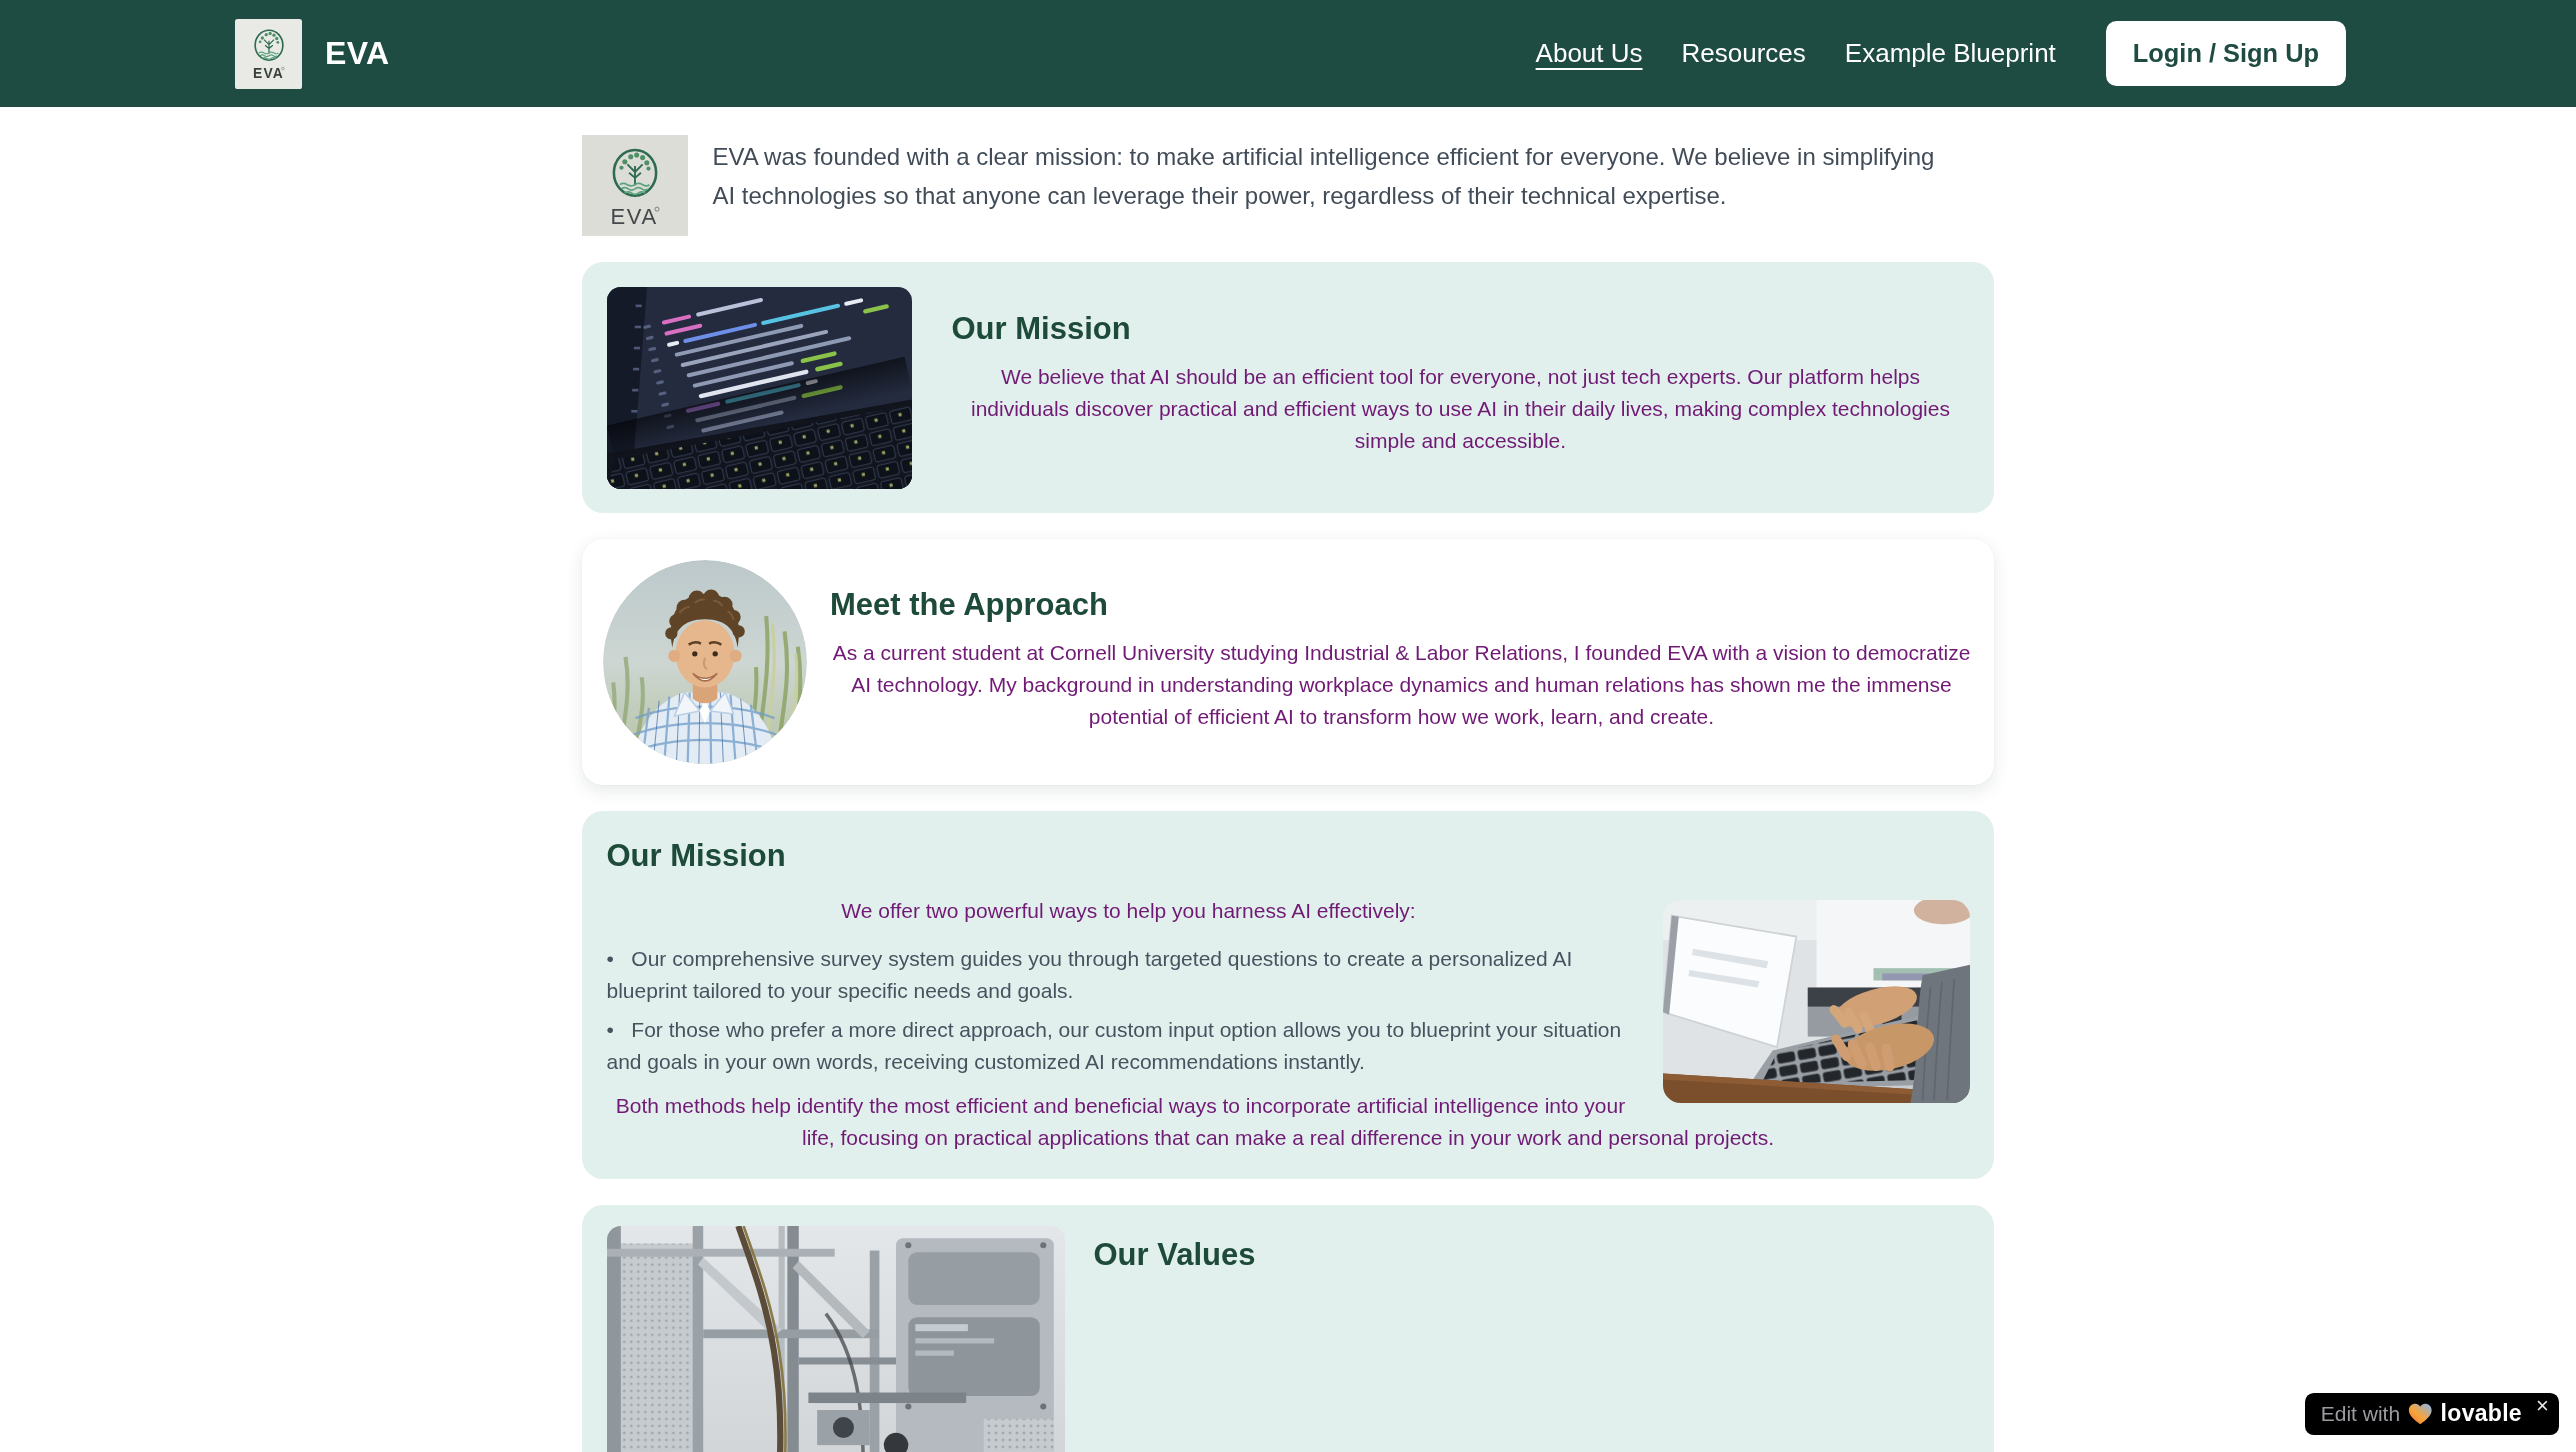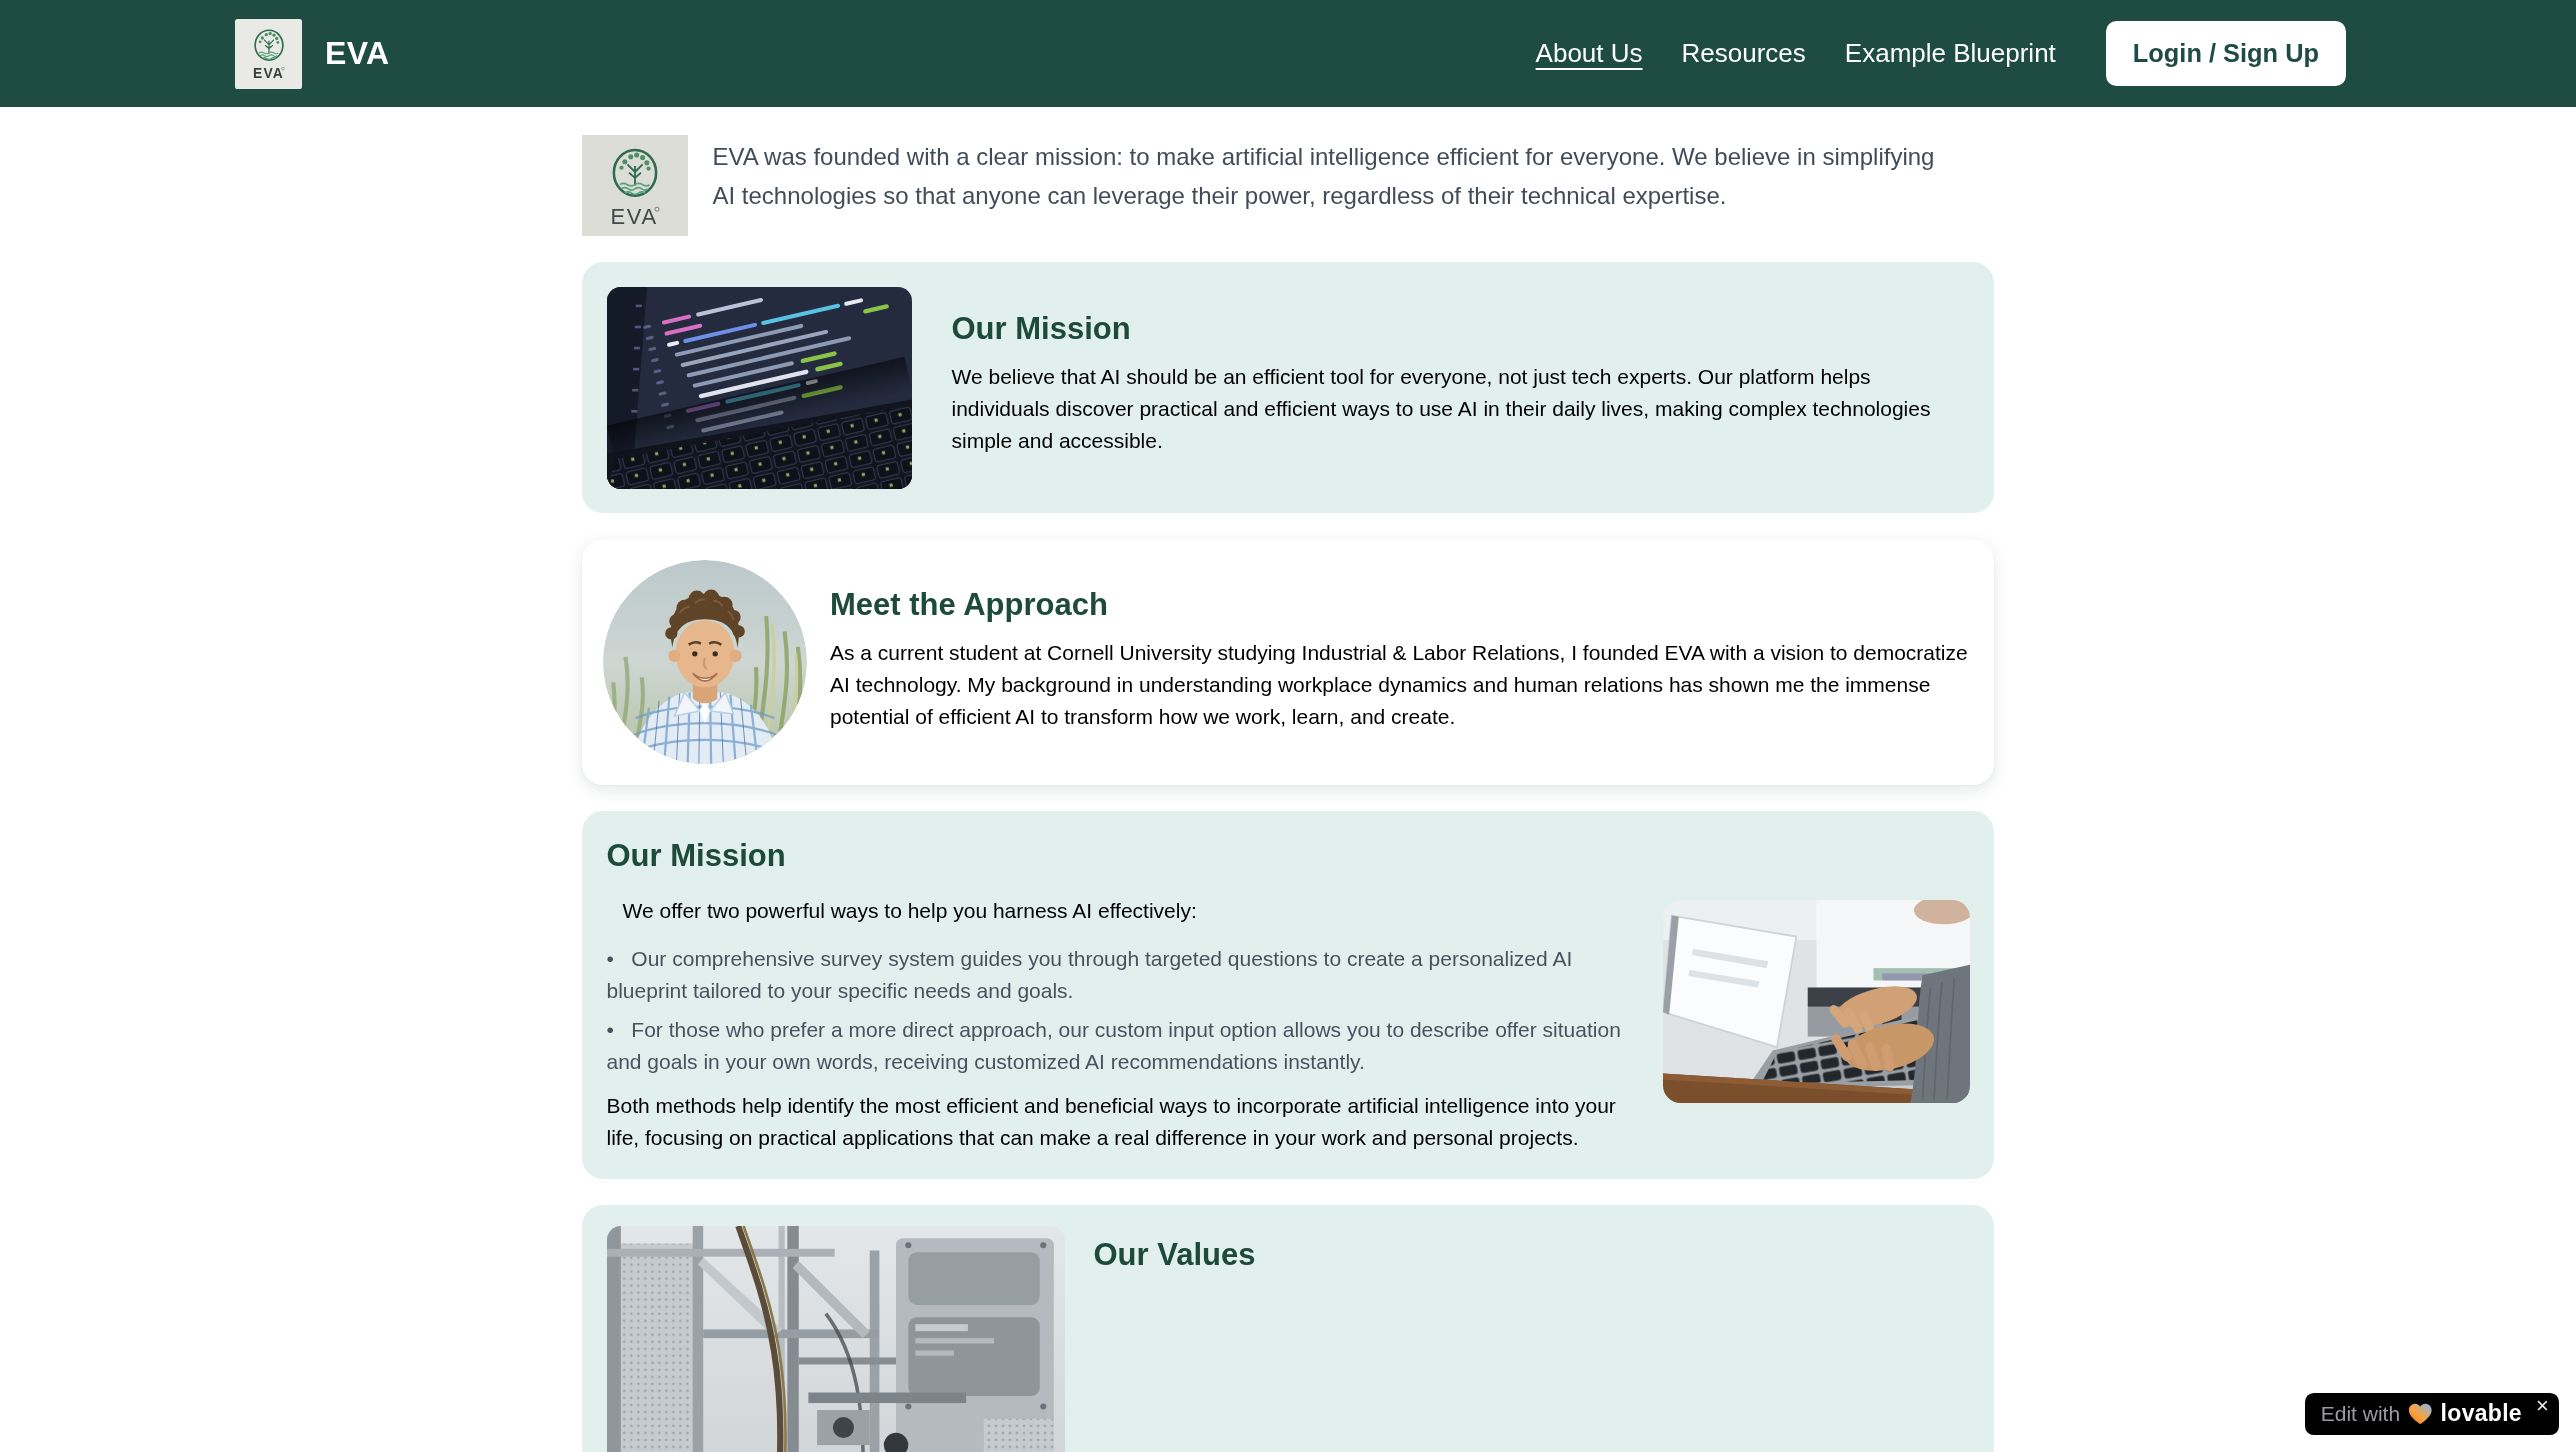--- a/index.html
+++ b/index.html
@@ -47,21 +47,21 @@
     width: 106px; height: 101px; flex: none; background: #dcddd7;
     display: flex; align-items: center; justify-content: center; overflow: hidden;
   }
   .intro-text { font-size: 24px; line-height: 39px; color: #414c58; margin: 1.8px 0 0 0; max-width: 1235px; }
 
   .card { border-radius: 21px; margin-top: 26px; }
   .card.mint { background: #e2f0ed; }
   .card.white { background: #ffffff; box-shadow: 0 5.3px 17.5px rgba(18,45,38,.10), 0 0 1.8px rgba(0,0,0,.06); }
 
   h2.card-title { font-size: 31px; line-height: 1.2; font-weight: 700; color: #1d4a39; margin: 0; }
-  .body-text { font-size: 21px; line-height: 32px; color: #000000; margin: 14px 0 0 0; }
+  .body-text { font-size: 21px; line-height: 32px; color: #701a75; margin: 14px 0 0 0; text-align: center; }
 
   .mission-card { display: flex; gap: 40px; padding: 24.5px; align-items: flex-start; }
   .mission-img {
     width: 305px; height: 202px; flex: none; border-radius: 14px; overflow: hidden;
   }
   .mission-card .card-text { padding-top: 23px; }
 
   .founder-card { display: flex; gap: 23px; padding: 21px; align-items: flex-start; }
   .founder-img {
     width: 204px; height: 204px; flex: none; border-radius: 50%; overflow: hidden;
@@ -348,21 +348,21 @@
             <rect x="198" y="152" width="11" height="34" rx="5.5" transform="rotate(-32 203 169)"></rect>
             <rect x="216" y="158" width="11" height="36" rx="5.5" transform="rotate(-25 221 176)"></rect>
             <rect x="234" y="162" width="11" height="34" rx="5.5" transform="rotate(-18 239 179)"></rect>
             <rect x="251" y="164" width="11" height="32" rx="5.5" transform="rotate(-10 256 180)"></rect>
           </g>
         </svg>
       </div>
       <p class="body-text lead-text">We offer two powerful ways to help you harness AI effectively:</p>
       <ul class="approach-list">
         <li><span>Our comprehensive survey system guides you through targeted questions to create a personalized AI blueprint tailored to your specific needs and goals.</span></li>
-        <li><span>For those who prefer a more direct approach, our custom input option allows you to describe offer situation and goals in your own words, receiving customized AI recommendations instantly.</span></li>
+        <li><span>For those who prefer a more direct approach, our custom input option allows you to blueprint your situation and goals in your own words, receiving customized AI recommendations instantly.</span></li>
       </ul>
       <p class="body-text footer-text">Both methods help identify the most efficient and beneficial ways to incorporate artificial intelligence into your life, focusing on practical applications that can make a real difference in your work and personal projects.</p>
     </div>
   </section>
 
   <section class="card mint values-card">
     <div class="values-img">
       <svg class="img-fill" viewBox="0 0 523 340" preserveAspectRatio="xMidYMid slice">
         <defs>
           <pattern id="mesh" width="8" height="8" patternUnits="userSpaceOnUse">

